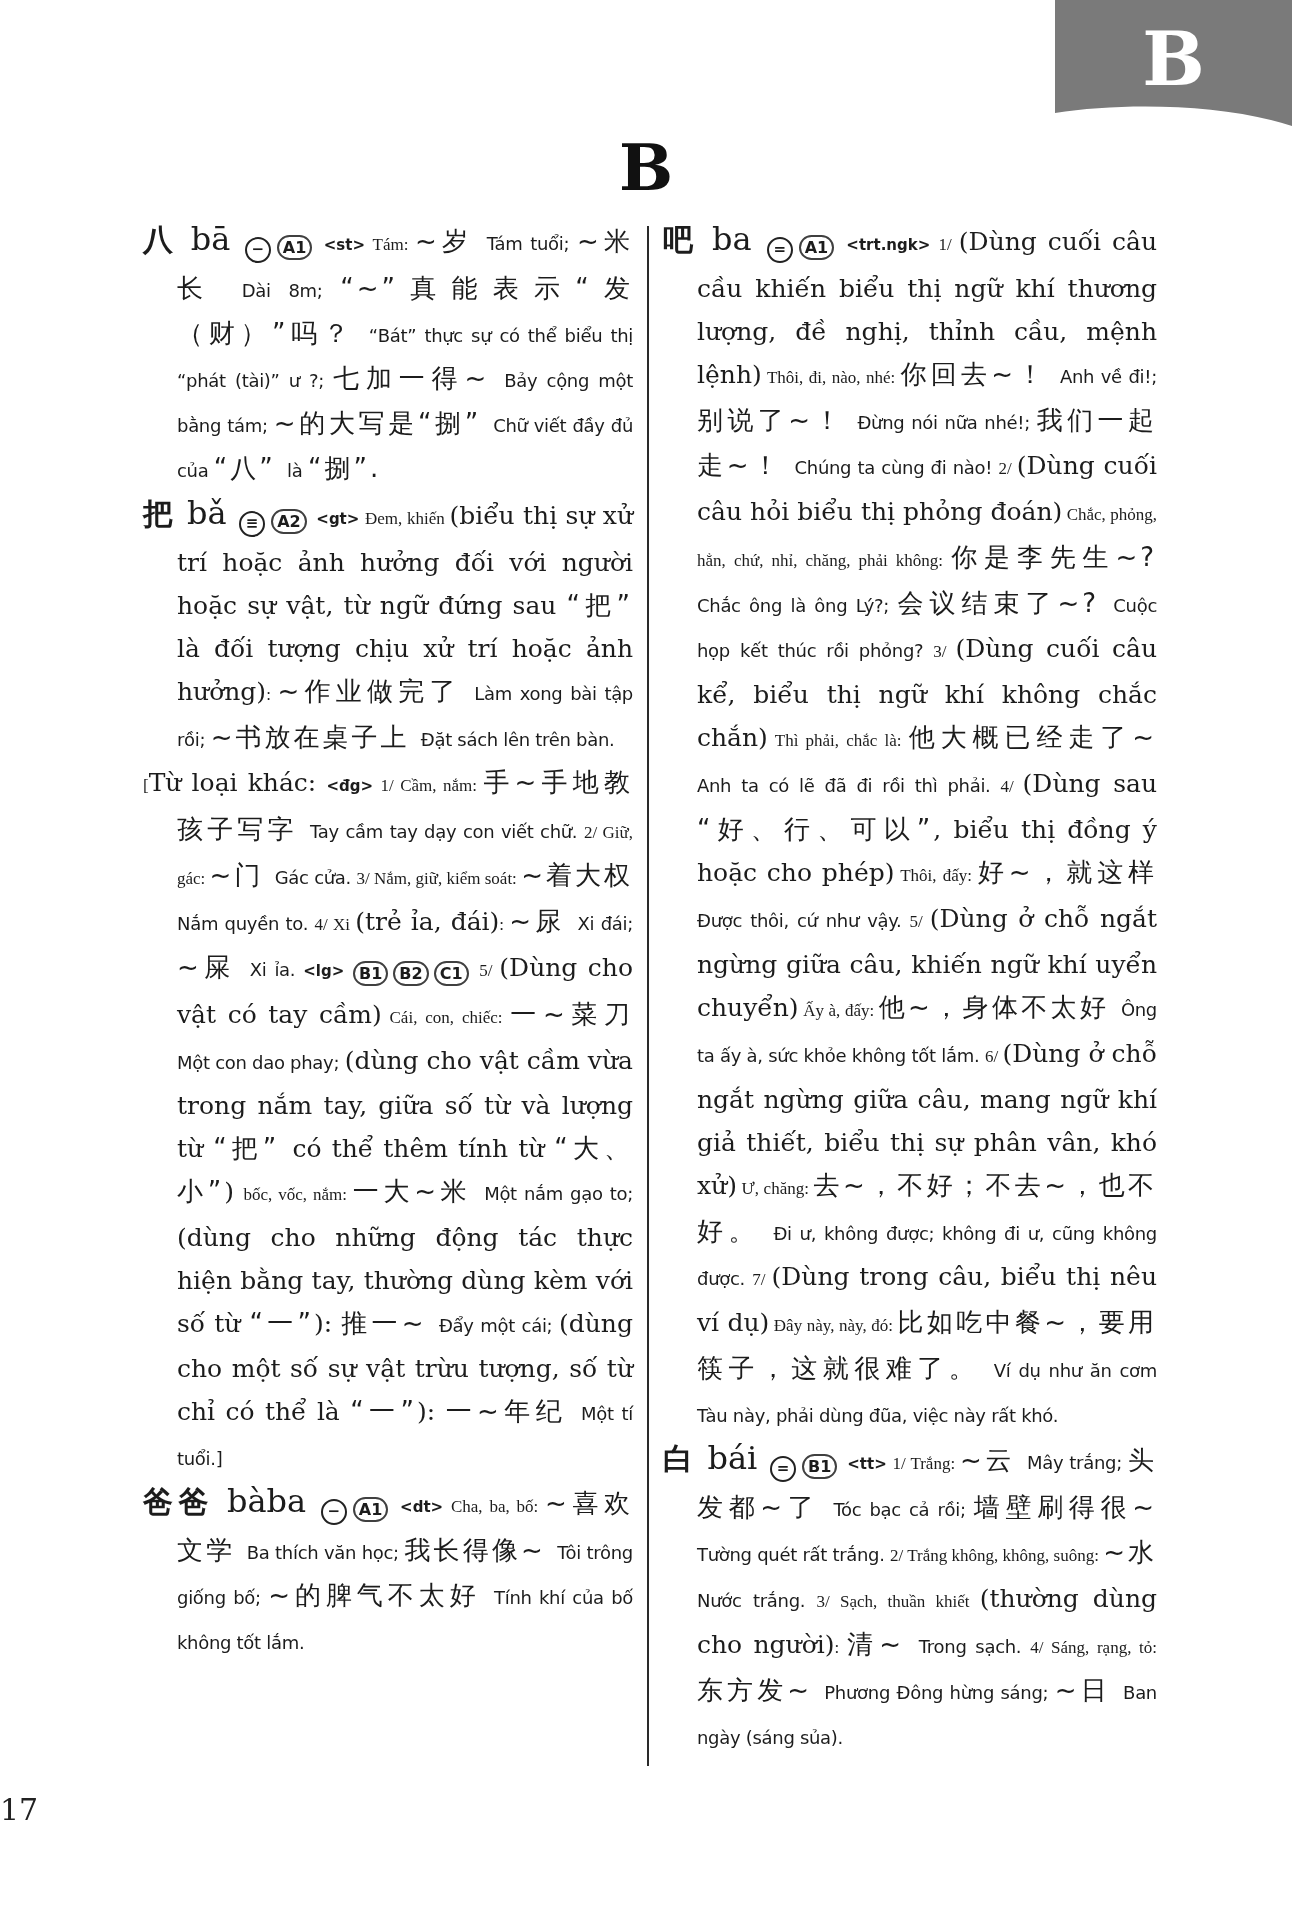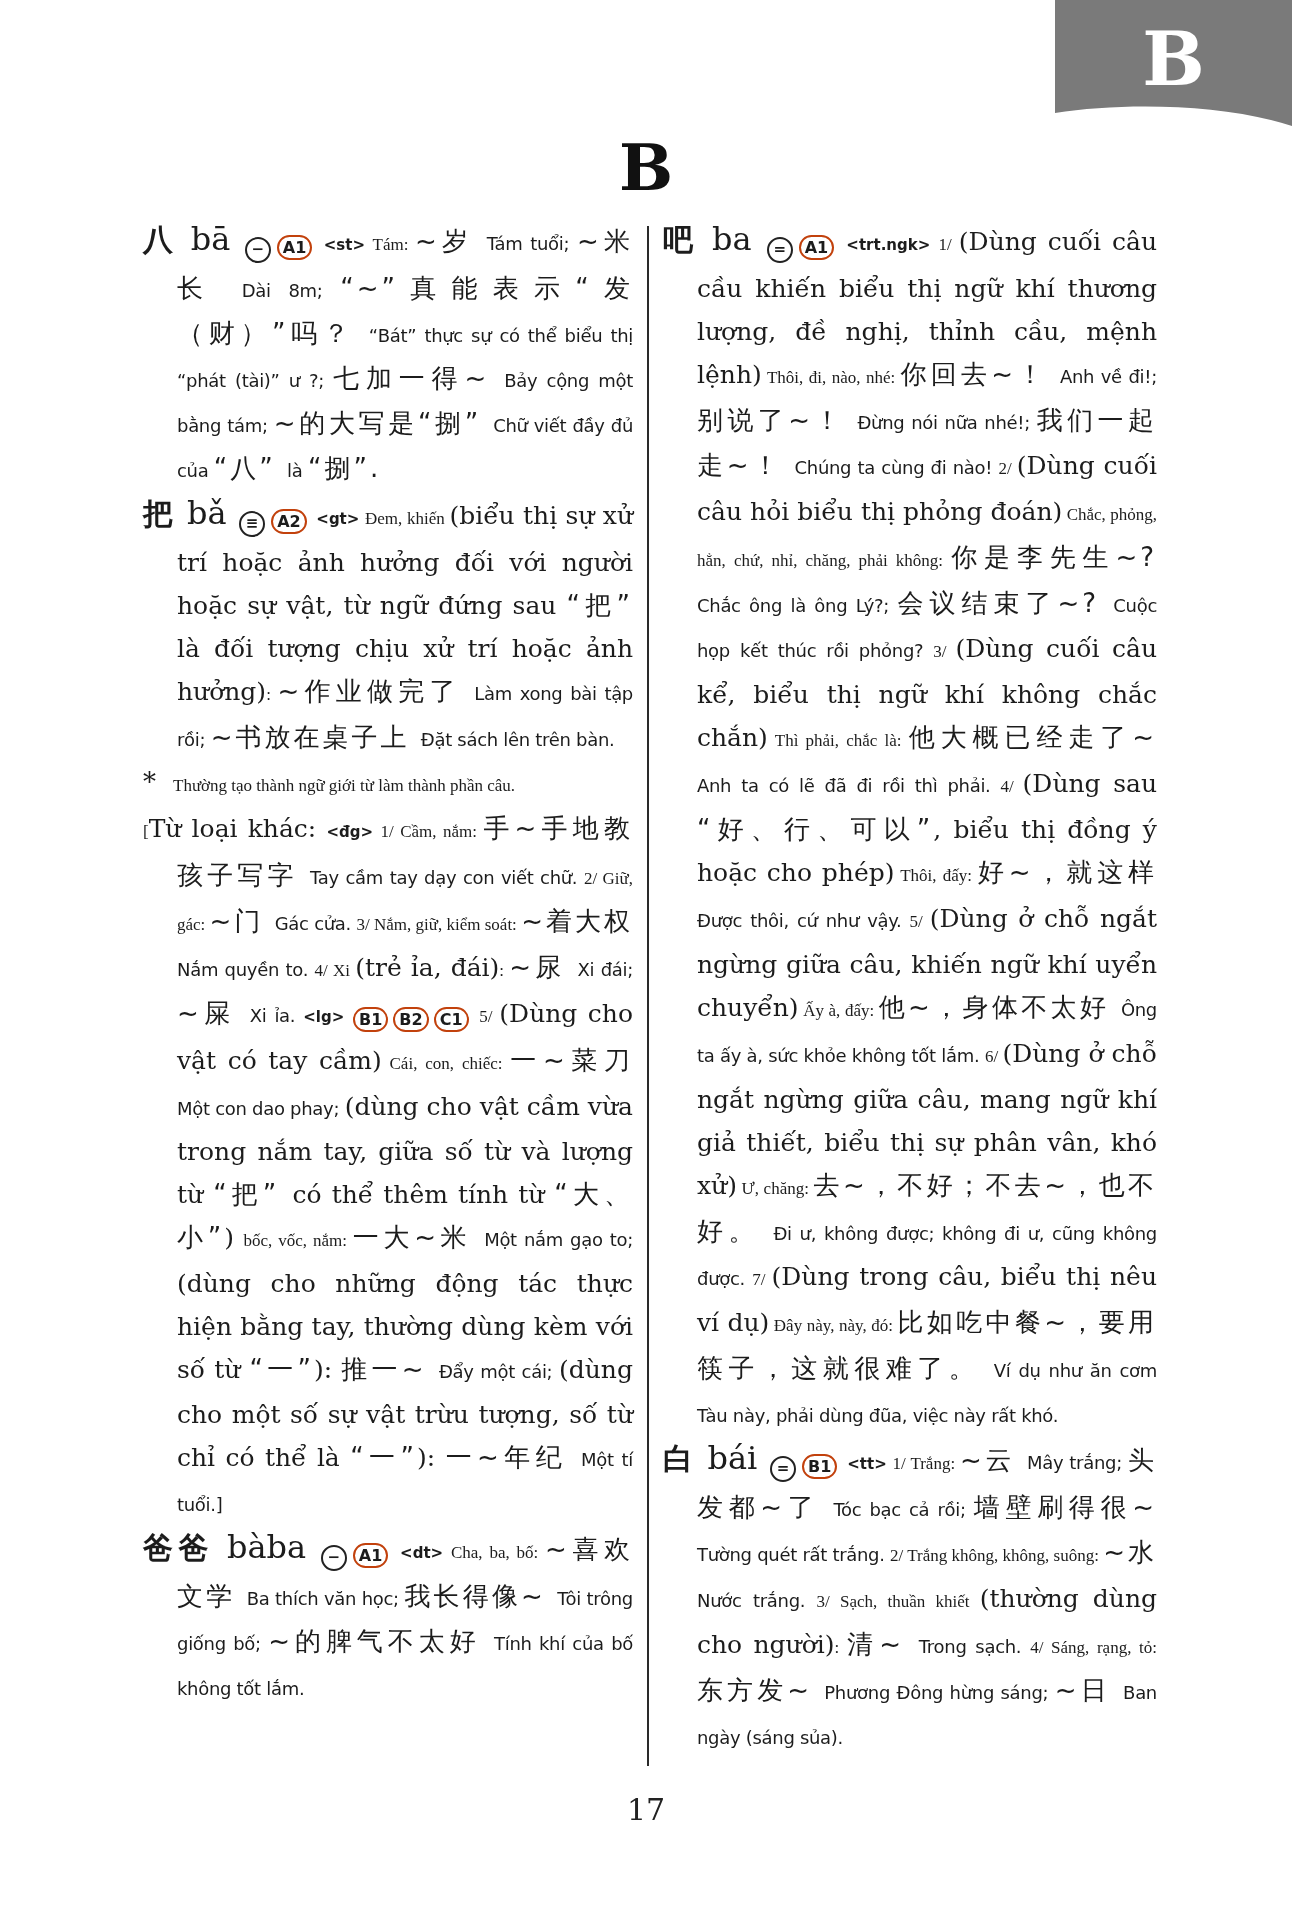--- a/index.html
+++ b/index.html
@@ -39,51 +39,50 @@
   .seg-i{font-family:"DejaVu Serif","Liberation Serif",serif;font-size:25px;}
   .seg-x{font-family:"DejaVu Sans","Liberation Sans",sans-serif;font-size:18px;letter-spacing:-0.3px;}
   .seg-tag{font-family:"DejaVu Sans","Liberation Sans",sans-serif;font-size:15px;font-weight:600;}
   .seg-circ{
     display:inline-block;width:22px;height:22px;border:2px solid #222;border-radius:50%;
     text-align:center;line-height:20px;font-size:15px;font-weight:bold;text-indent:0;
     font-family:"DejaVu Sans","Liberation Sans",sans-serif;vertical-align:-4px;margin:0 5px 0 2px;
     letter-spacing:0;
   }
   .seg-pill{
-    display:inline-block;border:2px solid #c2410c;border-radius:20px;padding:0 4px;
+    display:inline-block;border:2px solid #404040;border-radius:20px;padding:0 4px;
     font-family:"DejaVu Sans","Liberation Sans",sans-serif;font-size:16px;font-weight:bold;
     line-height:21px;height:21px;vertical-align:-3px;margin:0 4px 0 1px;text-indent:0;
     letter-spacing:0;
   }
   .seg-star{display:inline-block;width:30px;text-indent:0;font-size:26px;
     font-family:"DejaVu Serif","Liberation Serif",serif;}
   
   .page-number{
-    position:absolute;top:1792px;left:0;width:100%;text-align:center;
+    position:absolute;top:1792px;left:0;width:100%;text-align:left;
     font-family:"DejaVu Serif","Liberation Serif",serif;font-size:30px;color:#222;
   }
 </style>
 </head>
 <body>
 
 <div class="page">
 
   <div class="corner-tab">
     <svg width="237" height="140" viewBox="0 0 237 140">
       <path d="M0,0 H237 V126 C170,104 70,102 0,113 Z" fill="#7a7a7a"></path>
     </svg>
     <span class="tab-letter">B</span>
   </div>
 
   <h1 class="section-heading">B</h1>
 
   <div class="col col-left" id="col-left">
       <p class="para"><span class="seg-h">八</span><span class="seg-py"> bā </span><span class="seg-circ" title="一">−</span><span class="seg-pill">A1</span><span class="seg-tag"> &lt;st&gt; </span><span class="seg-v">Tám: </span><span class="seg-cn">~岁 </span><span class="seg-x">Tám tuổi; </span><span class="seg-cn">~米长 </span><span class="seg-x">Dài 8m; </span><span class="seg-cn">“~”真能表示“发（财）”吗？ </span><span class="seg-x">“Bát” thực sự có thể biểu thị “phát (tài)” ư ?; </span><span class="seg-cn">七加一得~ </span><span class="seg-x">Bảy cộng một bằng tám; </span><span class="seg-cn">~的大写是“捌” </span><span class="seg-x">Chữ viết đầy đủ của </span><span class="seg-cn">“八” </span><span class="seg-x">là </span><span class="seg-cn">“捌”.</span></p>
       <p class="para"><span class="seg-h">把</span><span class="seg-py"> bǎ </span><span class="seg-circ" title="三">≡</span><span class="seg-pill">A2</span><span class="seg-tag"> &lt;gt&gt; </span><span class="seg-v">Đem, khiến </span><span class="seg-i">(biểu thị sự xử trí hoặc ảnh hưởng đối với người hoặc sự vật, từ ngữ đứng sau </span><span class="seg-cn">“把” </span><span class="seg-i">là đối tượng chịu xử trí hoặc ảnh hưởng)</span><span class="seg-v">: </span><span class="seg-cn">~作业做完了 </span><span class="seg-x">Làm xong bài tập rồi; </span><span class="seg-cn">~书放在桌子上 </span><span class="seg-x">Đặt sách lên trên bàn.</span></p>
-      <p class="para"><span class="seg-star">*</span><span class="seg-v">Thường tạo thành ngữ giới từ làm thành phần câu.</span></p>
       <p class="para"><span class="seg-v">[</span><span class="seg-i">Từ loại khác: </span><span class="seg-tag">&lt;đg&gt; </span><span class="seg-v">1/ Cầm, nắm: </span><span class="seg-cn">手~手地教孩子写字 </span><span class="seg-x">Tay cầm tay dạy con viết chữ. </span><span class="seg-v">2/ Giữ, gác: </span><span class="seg-cn">~门 </span><span class="seg-x">Gác cửa. </span><span class="seg-v">3/ Nắm, giữ, kiểm soát: </span><span class="seg-cn">~着大权 </span><span class="seg-x">Nắm quyền to. </span><span class="seg-v">4/ Xi </span><span class="seg-i">(trẻ ỉa, đái)</span><span class="seg-v">: </span><span class="seg-cn">~尿 </span><span class="seg-x">Xi đái; </span><span class="seg-cn">~屎 </span><span class="seg-x">Xi ỉa. </span><span class="seg-tag">&lt;lg&gt; </span><span class="seg-pill">B1</span><span class="seg-pill">B2</span><span class="seg-pill">C1</span><span class="seg-v"> 5/ </span><span class="seg-i">(Dùng cho vật có tay cầm)</span><span class="seg-v"> Cái, con, chiếc: </span><span class="seg-cn">一~菜刀 </span><span class="seg-x">Một con dao phay; </span><span class="seg-i">(dùng cho vật cầm vừa trong nắm tay, giữa số từ và lượng từ </span><span class="seg-cn">“把” </span><span class="seg-i">có thể thêm tính từ </span><span class="seg-cn">“大、小”</span><span class="seg-i">) </span><span class="seg-v">bốc, vốc, nắm: </span><span class="seg-cn">一大~米 </span><span class="seg-x">Một nắm gạo to; </span><span class="seg-i">(dùng cho những động tác thực hiện bằng tay, thường dùng kèm với số từ </span><span class="seg-cn">“一”</span><span class="seg-i">): </span><span class="seg-cn">推一~ </span><span class="seg-x">Đẩy một cái; </span><span class="seg-i">(dùng cho một số sự vật trừu tượng, số từ chỉ có thể là </span><span class="seg-cn">“一”</span><span class="seg-i">): </span><span class="seg-cn">一~年纪 </span><span class="seg-x">Một tí tuổi.]</span></p>
       <p class="para"><span class="seg-h">爸爸</span><span class="seg-py"> bàba </span><span class="seg-circ" title="一">−</span><span class="seg-pill">A1</span><span class="seg-tag"> &lt;dt&gt; </span><span class="seg-v">Cha, ba, bố: </span><span class="seg-cn">~喜欢文学 </span><span class="seg-x">Ba thích văn học; </span><span class="seg-cn">我长得像~ </span><span class="seg-x">Tôi trông giống bố; </span><span class="seg-cn">~的脾气不太好 </span><span class="seg-x">Tính khí của bố không tốt lắm.</span></p>
     </div>
 
   <div class="divider"></div>
 
   <div class="col col-right" id="col-right">
       <p class="para"><span class="seg-h">吧</span><span class="seg-py"> ba </span><span class="seg-circ" title="二">=</span><span class="seg-pill">A1</span><span class="seg-tag"> &lt;trt.ngk&gt; </span><span class="seg-v">1/ </span><span class="seg-i">(Dùng cuối câu cầu khiến biểu thị ngữ khí thương lượng, đề nghị, thỉnh cầu, mệnh lệnh)</span><span class="seg-v"> Thôi, đi, nào, nhé: </span><span class="seg-cn">你回去~！ </span><span class="seg-x">Anh về đi!; </span><span class="seg-cn">别说了~！ </span><span class="seg-x">Đừng nói nữa nhé!; </span><span class="seg-cn">我们一起走~！ </span><span class="seg-x">Chúng ta cùng đi nào! </span><span class="seg-v">2/ </span><span class="seg-i">(Dùng cuối câu hỏi biểu thị phỏng đoán)</span><span class="seg-v"> Chắc, phỏng, hẳn, chứ, nhỉ, chăng, phải không: </span><span class="seg-cn">你是李先生~? </span><span class="seg-x">Chắc ông là ông Lý?; </span><span class="seg-cn">会议结束了~? </span><span class="seg-x">Cuộc họp kết thúc rồi phỏng? </span><span class="seg-v">3/ </span><span class="seg-i">(Dùng cuối câu kể, biểu thị ngữ khí không chắc chắn)</span><span class="seg-v"> Thì phải, chắc là: </span><span class="seg-cn">他大概已经走了~ </span><span class="seg-x">Anh ta có lẽ đã đi rồi thì phải. </span><span class="seg-v">4/ </span><span class="seg-i">(Dùng sau </span><span class="seg-cn">“好、行、可以”</span><span class="seg-i">, biểu thị đồng ý hoặc cho phép)</span><span class="seg-v"> Thôi, đấy: </span><span class="seg-cn">好~，就这样 </span><span class="seg-x">Được thôi, cứ như vậy. </span><span class="seg-v">5/ </span><span class="seg-i">(Dùng ở chỗ ngắt ngừng giữa câu, khiến ngữ khí uyển chuyển)</span><span class="seg-v"> Ấy à, đấy: </span><span class="seg-cn">他~，身体不太好 </span><span class="seg-x">Ông ta ấy à, sức khỏe không tốt lắm. </span><span class="seg-v">6/ </span><span class="seg-i">(Dùng ở chỗ ngắt ngừng giữa câu, mang ngữ khí giả thiết, biểu thị sự phân vân, khó xử)</span><span class="seg-v"> Ư, chăng: </span><span class="seg-cn">去~，不好；不去~，也不好。 </span><span class="seg-x">Đi ư, không được; không đi ư, cũng không được. </span><span class="seg-v">7/ </span><span class="seg-i">(Dùng trong câu, biểu thị nêu ví dụ)</span><span class="seg-v"> Đây này, này, đó: </span><span class="seg-cn">比如吃中餐~，要用筷子，这就很难了。 </span><span class="seg-x">Ví dụ như ăn cơm Tàu này, phải dùng đũa, việc này rất khó.</span></p>
       <p class="para"><span class="seg-h">白</span><span class="seg-py"> bái </span><span class="seg-circ" title="二">=</span><span class="seg-pill">B1</span><span class="seg-tag"> &lt;tt&gt; </span><span class="seg-v">1/ Trắng: </span><span class="seg-cn">~云 </span><span class="seg-x">Mây trắng; </span><span class="seg-cn">头发都~了 </span><span class="seg-x">Tóc bạc cả rồi; </span><span class="seg-cn">墙壁刷得很~ </span><span class="seg-x">Tường quét rất trắng. </span><span class="seg-v">2/ Trắng không, không, suông: </span><span class="seg-cn">~水 </span><span class="seg-x">Nước trắng. </span><span class="seg-v">3/ Sạch, thuần khiết </span><span class="seg-i">(thường dùng cho người)</span><span class="seg-v">: </span><span class="seg-cn">清~ </span><span class="seg-x">Trong sạch. </span><span class="seg-v">4/ Sáng, rạng, tỏ: </span><span class="seg-cn">东方发~ </span><span class="seg-x">Phương Đông hừng sáng; </span><span class="seg-cn">~日 </span><span class="seg-x">Ban ngày (sáng sủa). </span></p>
     </div>

